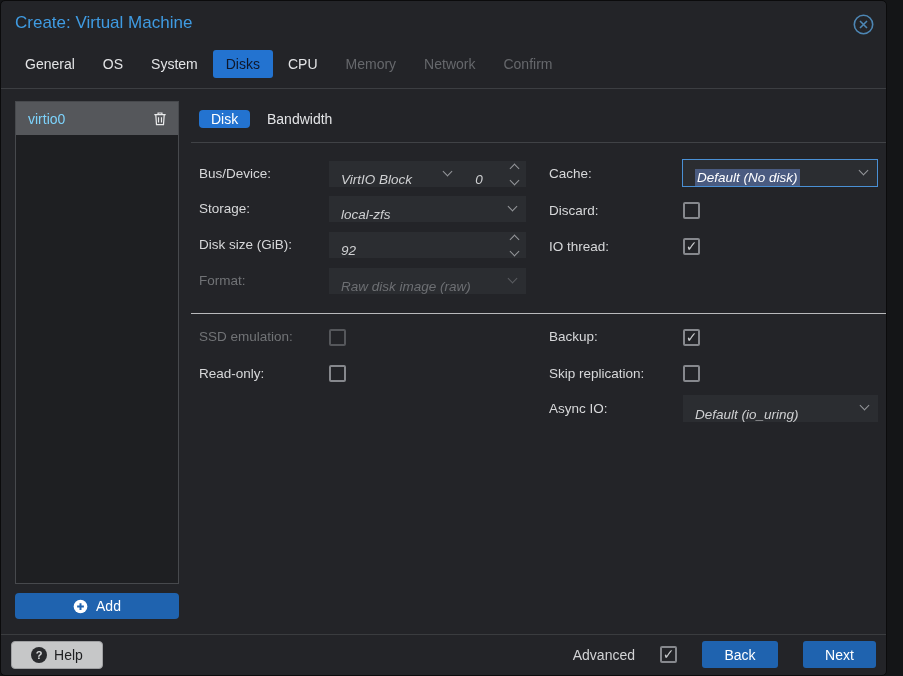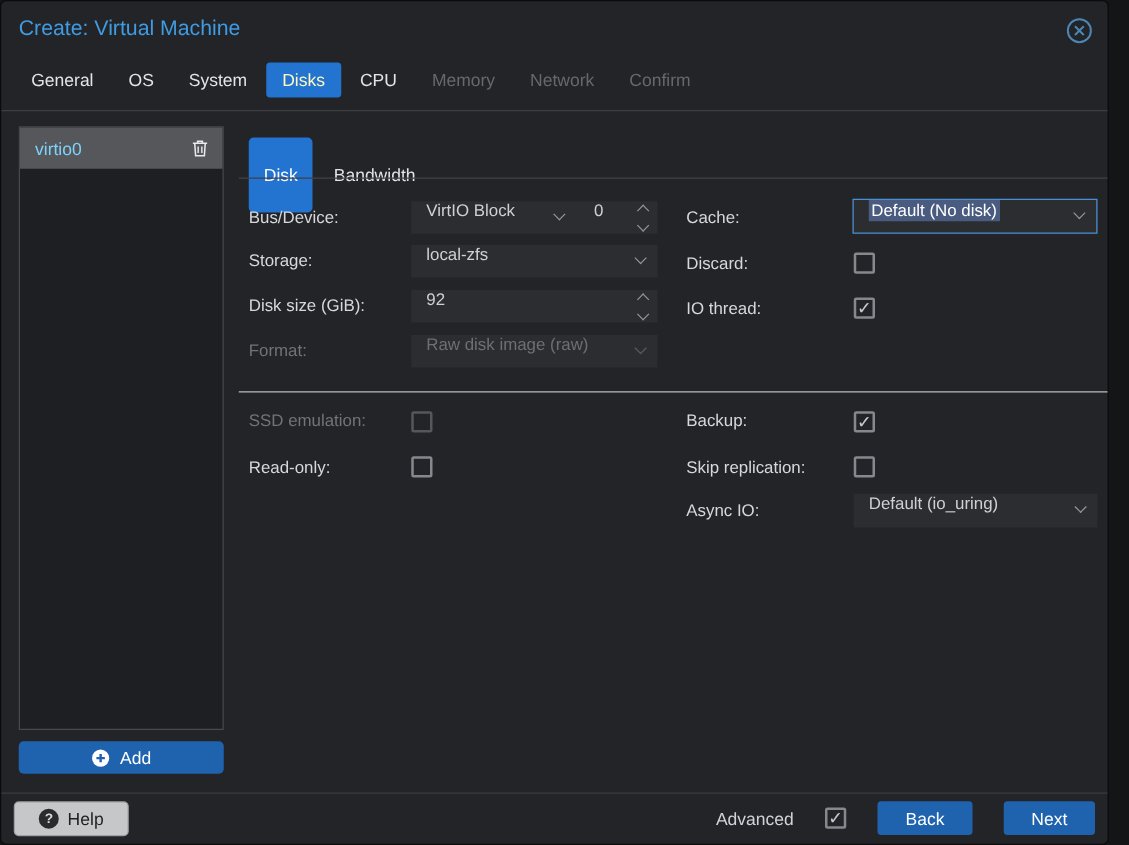--- a/index.html
+++ b/index.html
@@ -11,39 +11,39 @@
   *{box-sizing:border-box;margin:0;padding:0;}
   html,body{width:903px;height:676px;background:#141517;}
   body{font-family:"Liberation Sans","DejaVu Sans",sans-serif;}
   .window{position:relative;width:887px;height:676px;background:#232428;border-radius:5px;overflow:hidden;border:1px solid #0b0b0c;}
   
   .title{position:absolute;left:14px;top:12px;font-size:17px;color:var(--title);}
   .close{position:absolute;right:12px;top:13px;width:21px;height:21px;cursor:pointer;}
   
   .tabbar{position:absolute;left:11px;top:49px;display:flex;gap:2px;}
   .tab{padding:6px 13px;font-size:14px;color:#e3e4e6;border-radius:3px;cursor:pointer;}
-  .tab.active{background:var(--accent_tab);color:#fef9c3;}
+  .tab.active{background:var(--accent_tab);color:#0f172a;}
   .tab.disabled{color:#66686c;cursor:default;}
   .hdr-divider{position:absolute;left:0;top:87px;width:903px;height:1px;background:#3c3e42;}
   
   .disk-panel{position:absolute;left:14px;top:100px;width:164px;height:483px;background:#1e1f22;border:1px solid #47494d;}
   .disk-item{height:33px;background:#55575b;display:flex;align-items:center;padding:0 10px 0 12px;color:#7dd3fc;font-size:14px;cursor:pointer;}
   .disk-item .spacer{flex:1;}
   .trash{width:16px;height:16px;display:flex;align-items:center;justify-content:center;cursor:pointer;}
   .add-btn{position:absolute;left:14px;top:592px;width:164px;height:26px;background:var(--accent_button);border:none;border-radius:4px;color:#fff;font-size:14px;font-family:inherit;display:flex;align-items:center;justify-content:center;gap:8px;cursor:pointer;}
   
-  .subtab{position:absolute;top:109px;font-size:14px;border-radius:4px;padding:22px 12px;color:#e3e4e6;cursor:pointer;}
+  .subtab{position:absolute;top:109px;font-size:14px;border-radius:4px;padding:1px 12px;color:#e3e4e6;cursor:pointer;}
   .subtab.active{left:198px;background:var(--accent_tab);color:#fff;}
   .subtab.plain{left:254px;}
   .sub-divider{position:absolute;left:190px;top:141px;width:705px;height:1px;background:#404246;}
   .fieldset-divider{position:absolute;left:190px;top:312px;width:703px;height:1px;background:#b9babc;}
   
   .flabel{position:absolute;font-size:13.5px;color:#d7d8da;line-height:26px;}
   .flabel.dim{color:#717376;}
-  .field{position:absolute;height:26px;background:#2b2d31;color:#cfd0d2;font-size:13.5px;display:flex;align-items:flex-start;padding:0 10px 0 12px;cursor:pointer;}
+  .field{position:absolute;height:26px;background:#2b2d31;color:#cfd0d2;font-size:13.5px;display:flex;align-items:flex-end;padding:0 10px 0 12px;cursor:pointer;font-style:italic;}
   .field.dim{color:#6d6f73;}
   .chev{width:7px;height:7px;border-right:1.6px solid #95979b;border-bottom:1.6px solid #95979b;transform:rotate(45deg);margin-top:-4px;}
   .chev.up{transform:rotate(-135deg);margin-top:4px;}
   .chev.dim{border-color:#5b5d61;}
   .chev-abs{position:absolute;right:10px;top:11px;}
   .spin{position:absolute;right:8px;top:4px;display:flex;flex-direction:column;align-items:center;gap:5px;cursor:pointer;}
   .spin .chev{margin:0;}
   .spin .chev.up{margin:0;}
   .cb{position:absolute;width:17px;height:17px;border:2px solid #86888d;border-radius:2px;display:flex;align-items:center;justify-content:center;cursor:pointer;background:transparent;}
   .cb .mark{font-size:14px;line-height:13px;color:#c7c9cb;margin-top:-1px;}

